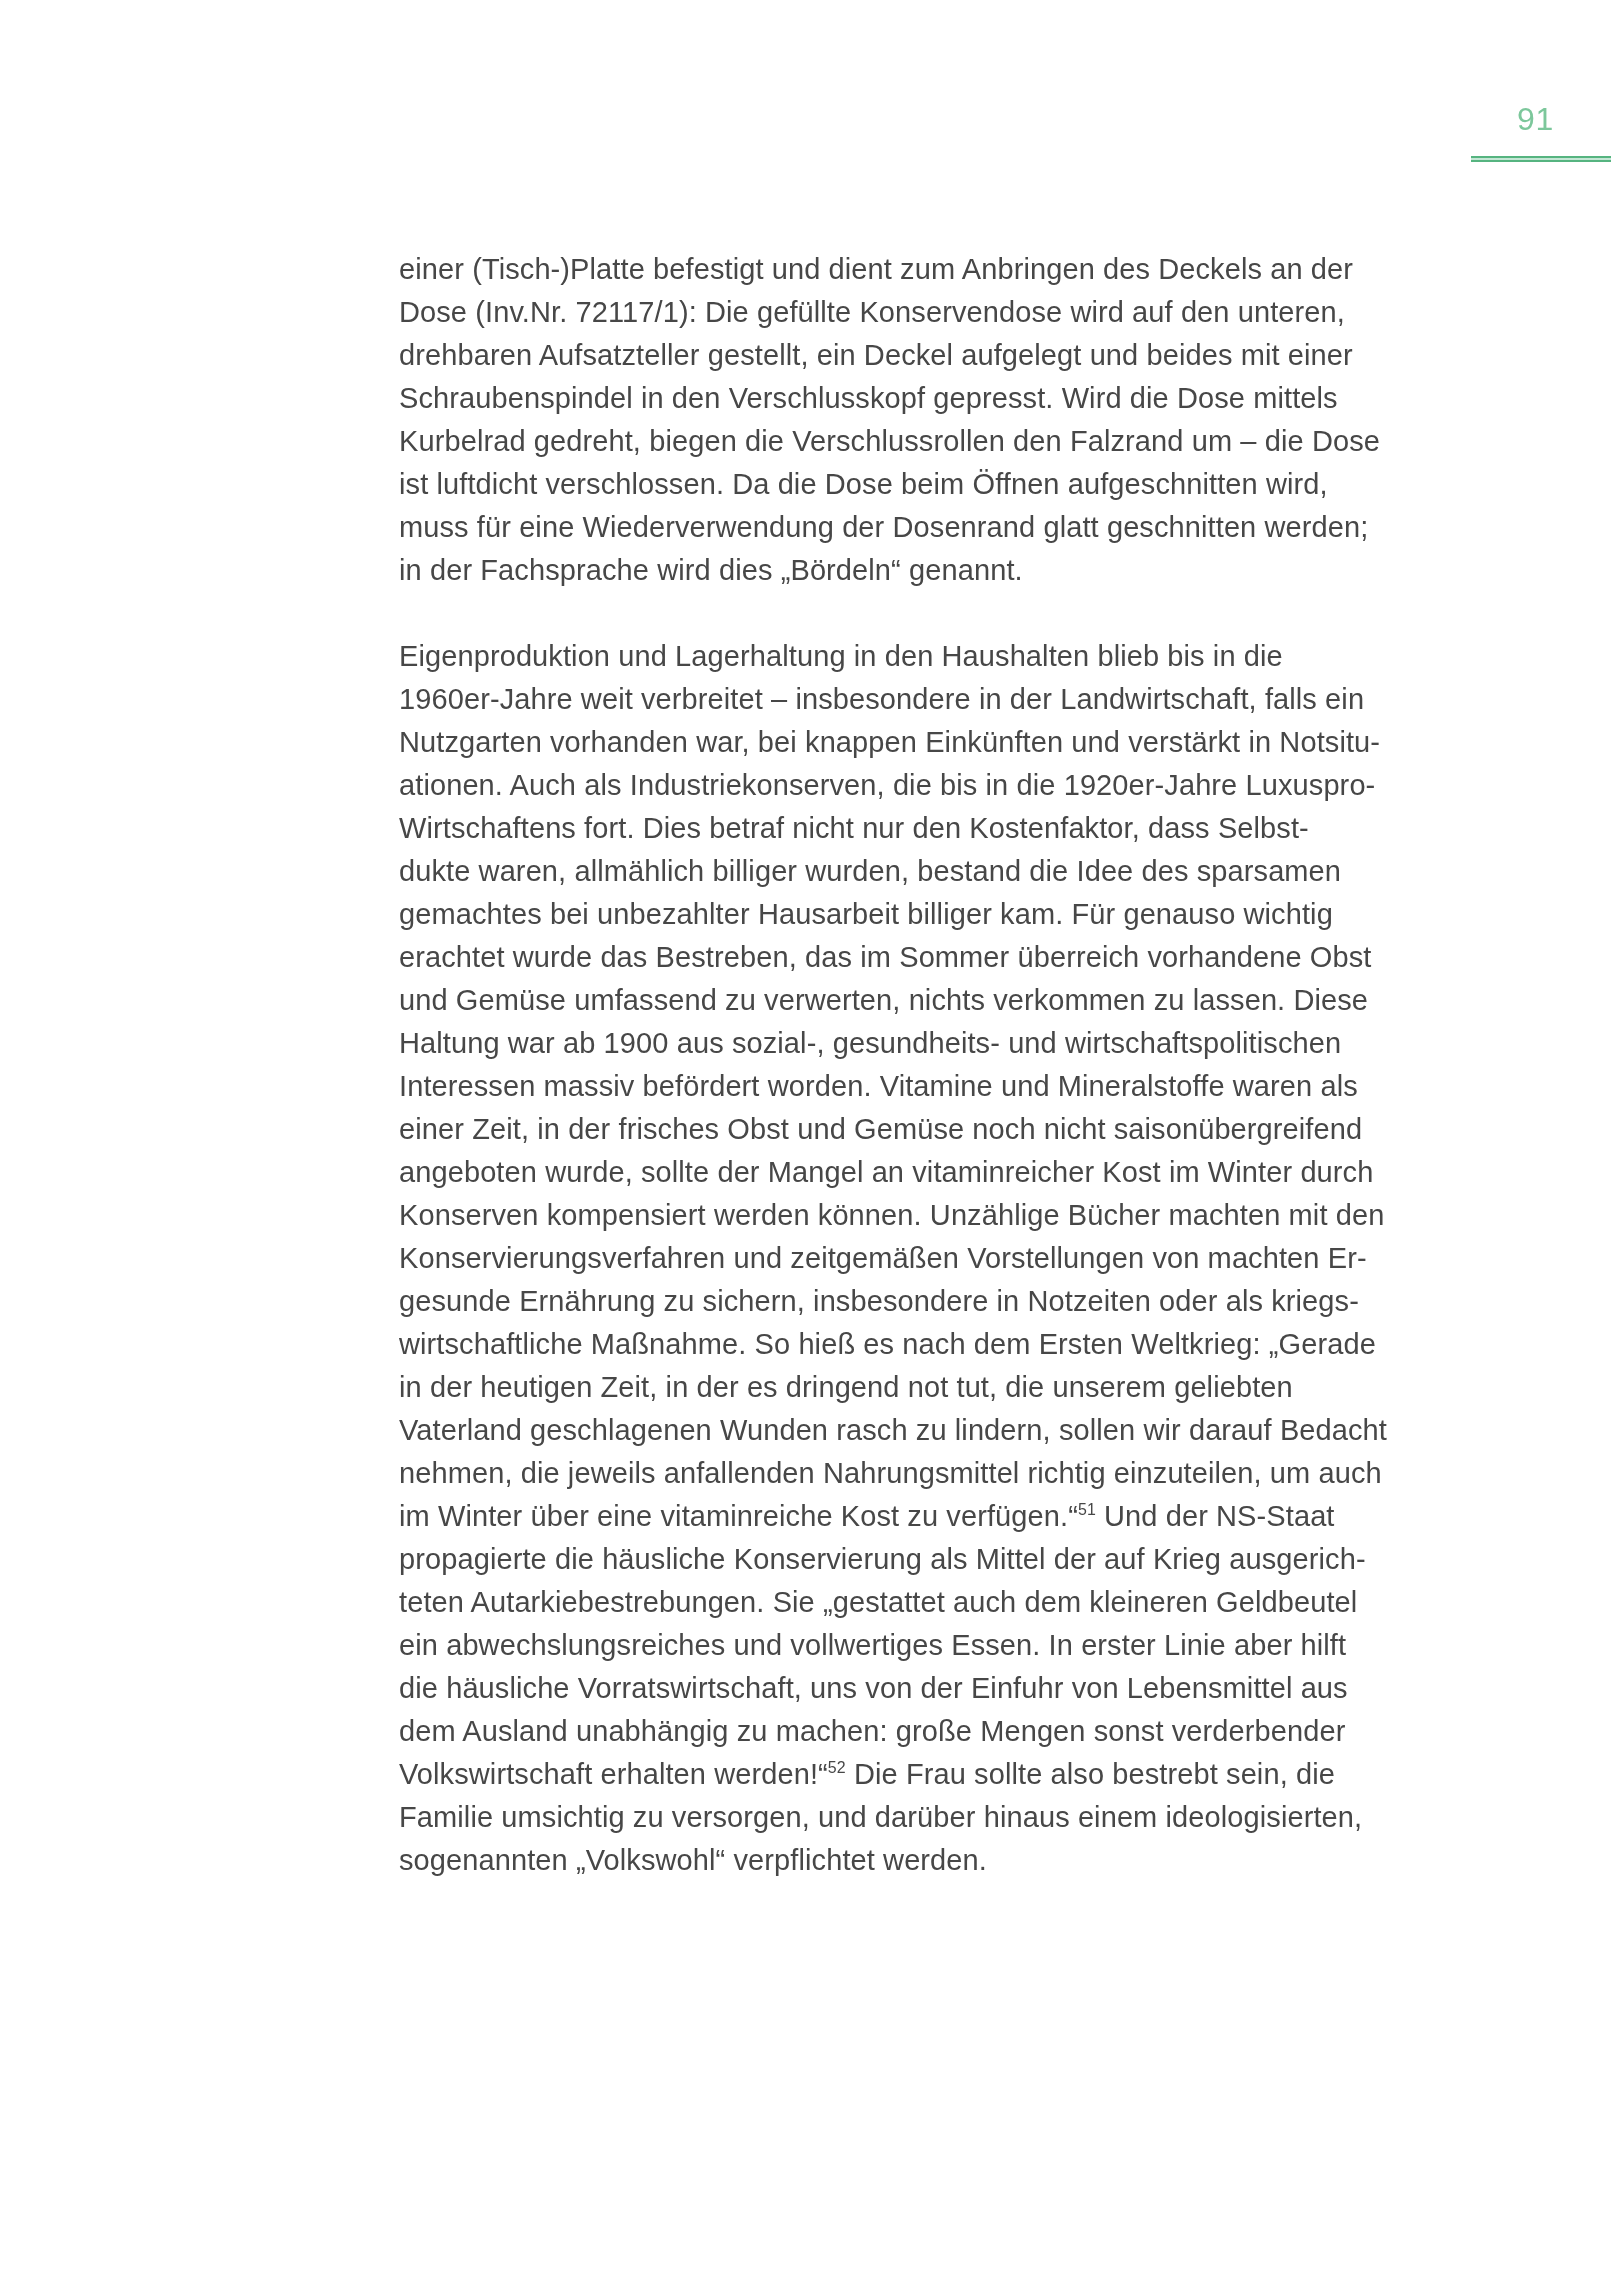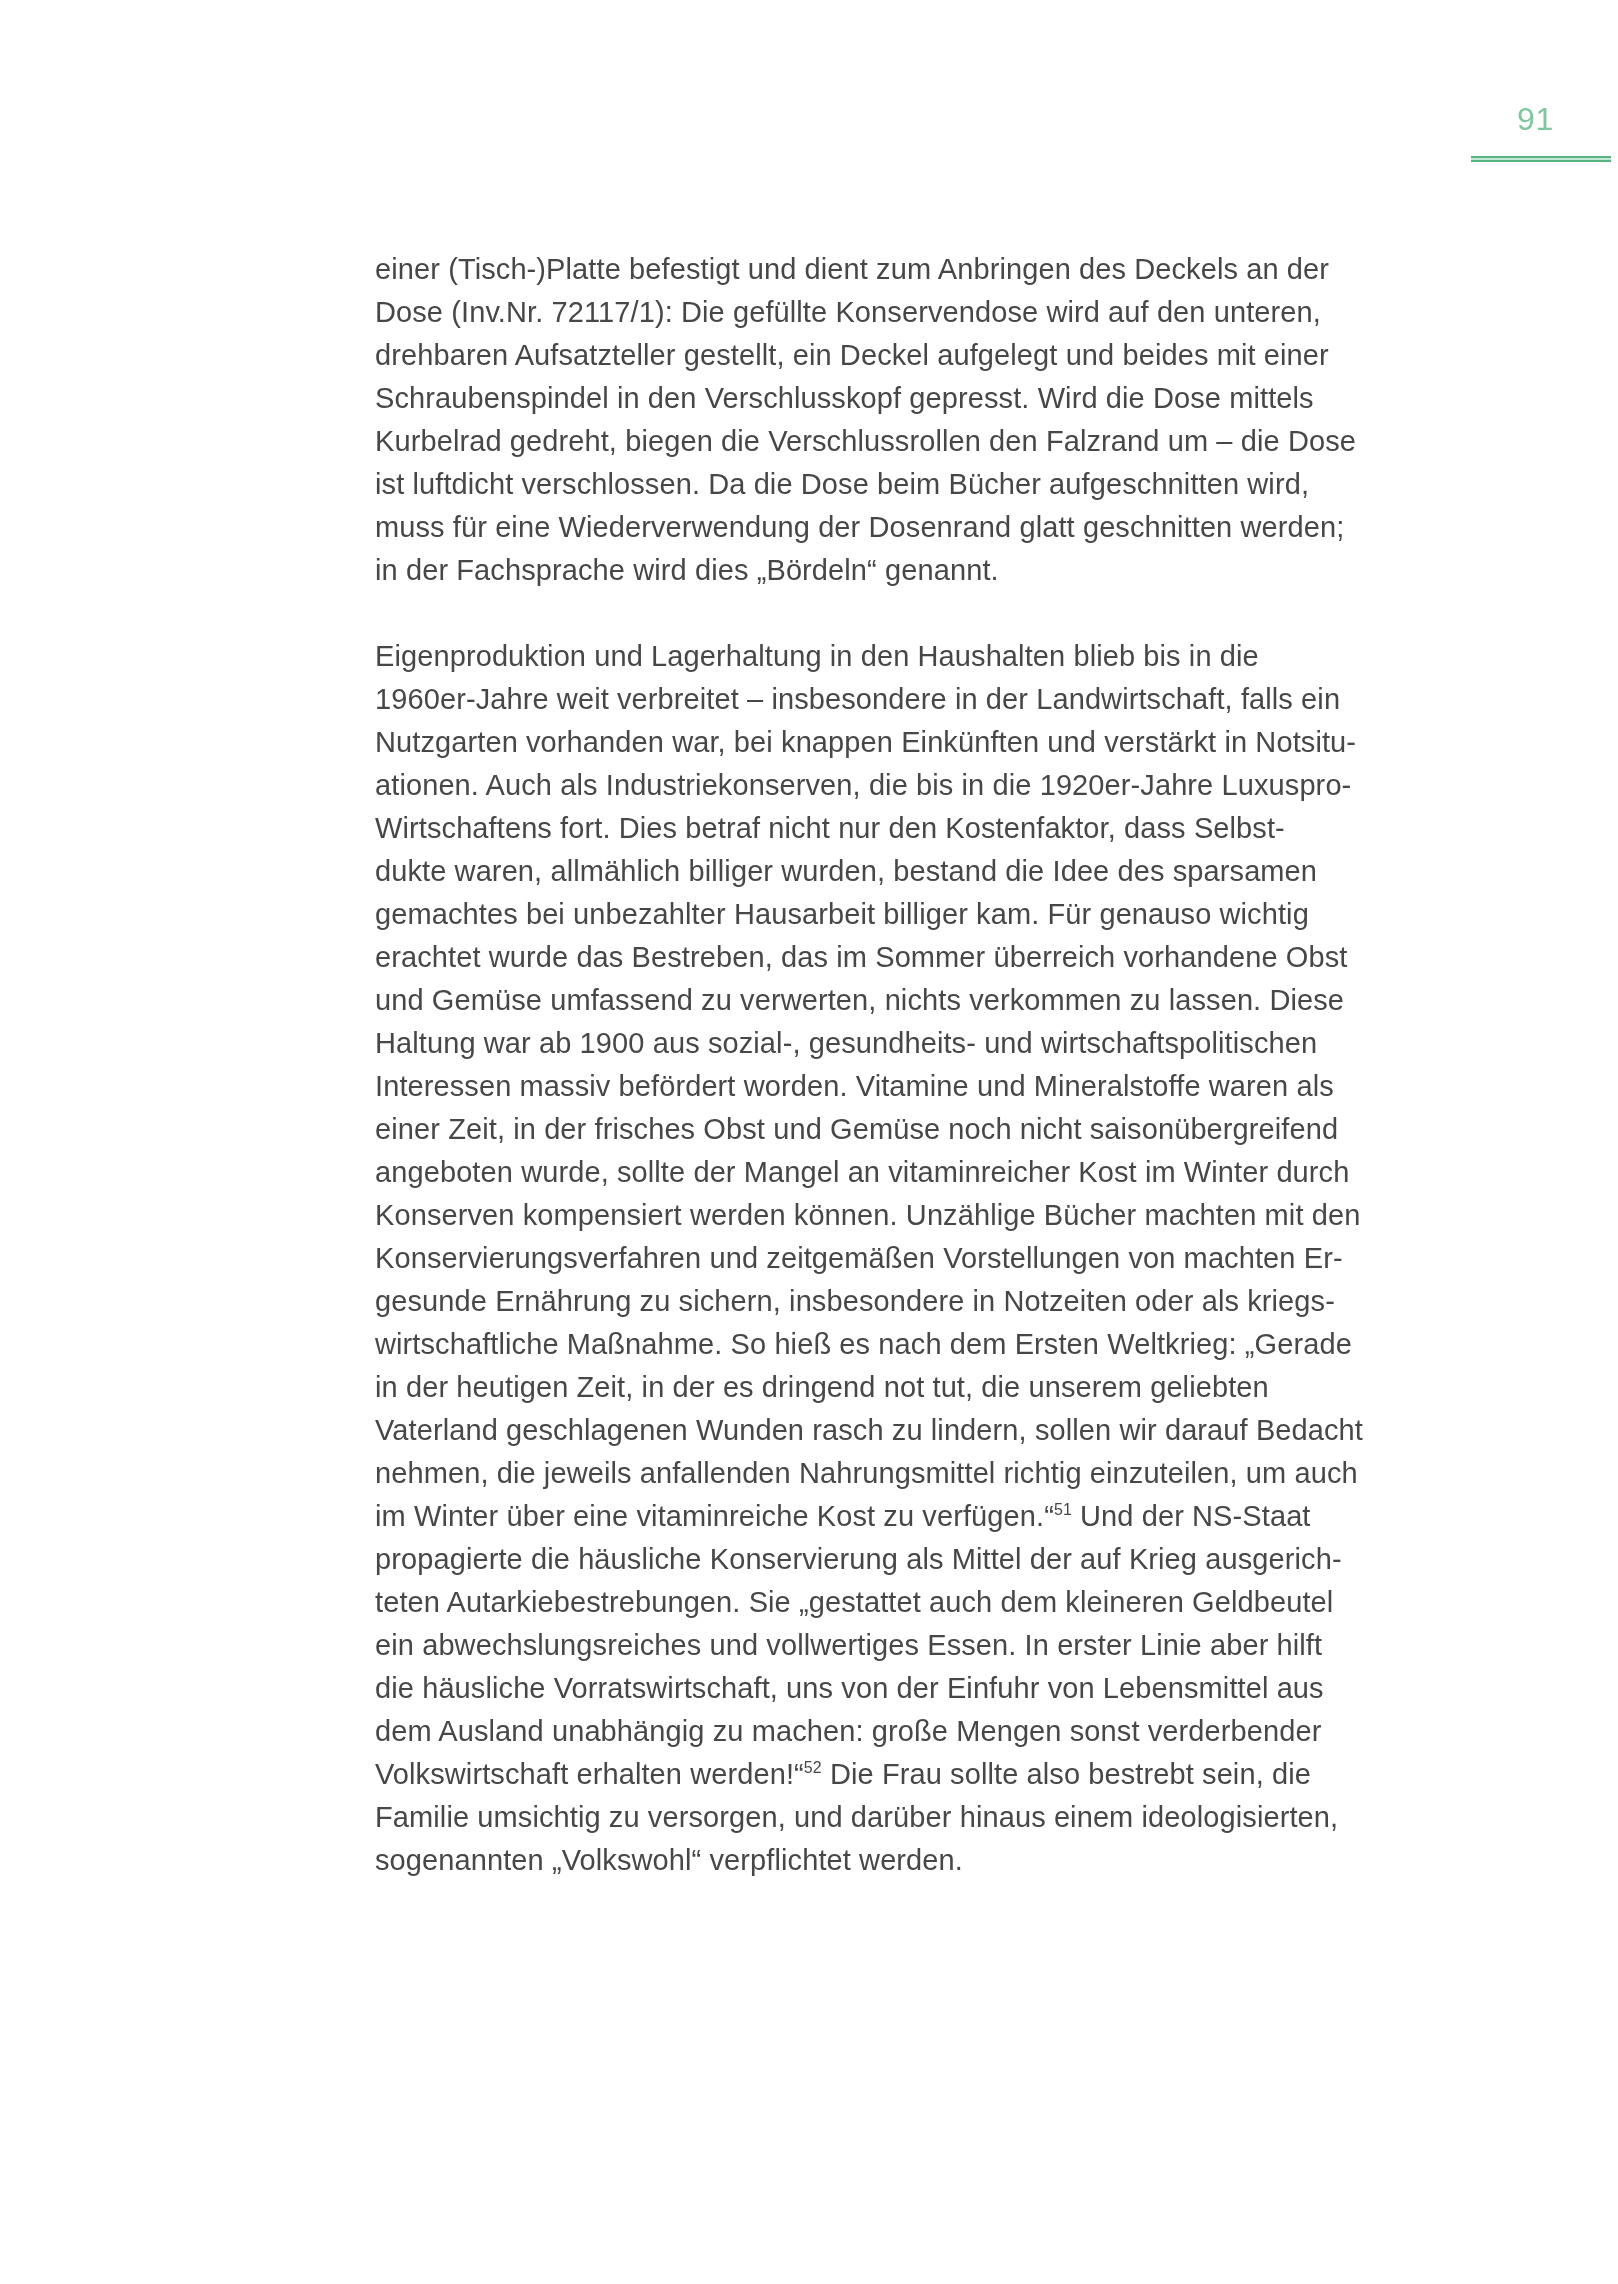--- a/index.html
+++ b/index.html
@@ -50,20 +50,21 @@
   }
   .para {
     margin: 0;
   }
   .para + .para {
     margin-top: 43px;
   }
   .ln {
     display: block;
     white-space: nowrap;
+    margin-left: 24px;
   }
   sup.fn {
     font-size: 0.55em;
     line-height: 0;
     vertical-align: super;
   }
 </style>
 </head>
 <body>
 
@@ -73,21 +74,21 @@
   <div class="header-rule"></div>
 
   <section class="page-text">
 
     <p class="para">
       <span class="ln">einer (Tisch-)Platte befestigt und dient zum Anbringen des Deckels an der</span>
       <span class="ln">Dose (Inv.Nr. 72117/1): Die gefüllte Konservendose wird auf den unteren,</span>
       <span class="ln">drehbaren Aufsatzteller gestellt, ein Deckel aufgelegt und beides mit einer</span>
       <span class="ln">Schraubenspindel in den Verschlusskopf gepresst. Wird die Dose mittels</span>
       <span class="ln">Kurbelrad gedreht, biegen die Verschlussrollen den Falzrand um – die Dose</span>
-      <span class="ln">ist luftdicht verschlossen. Da die Dose beim Bücher aufgeschnitten wird,</span>
+      <span class="ln">ist luftdicht verschlossen. Da die Dose beim Öffnen aufgeschnitten wird,</span>
       <span class="ln">muss für eine Wiederverwendung der Dosenrand glatt geschnitten werden;</span>
       <span class="ln">in der Fachsprache wird dies „Bördeln“ genannt.</span>
     </p>
 
     <p class="para">
       <span class="ln">Eigenproduktion und Lagerhaltung in den Haushalten blieb bis in die</span>
       <span class="ln">1960er-Jahre weit verbreitet – insbesondere in der Landwirtschaft, falls ein</span>
       <span class="ln">Nutzgarten vorhanden war, bei knappen Einkünften und verstärkt in Notsitu-</span>
       <span class="ln">ationen. Auch als Industriekonserven, die bis in die 1920er-Jahre Luxuspro-</span>
       <span class="ln">Wirtschaftens fort. Dies betraf nicht nur den Kostenfaktor, dass Selbst-</span>

